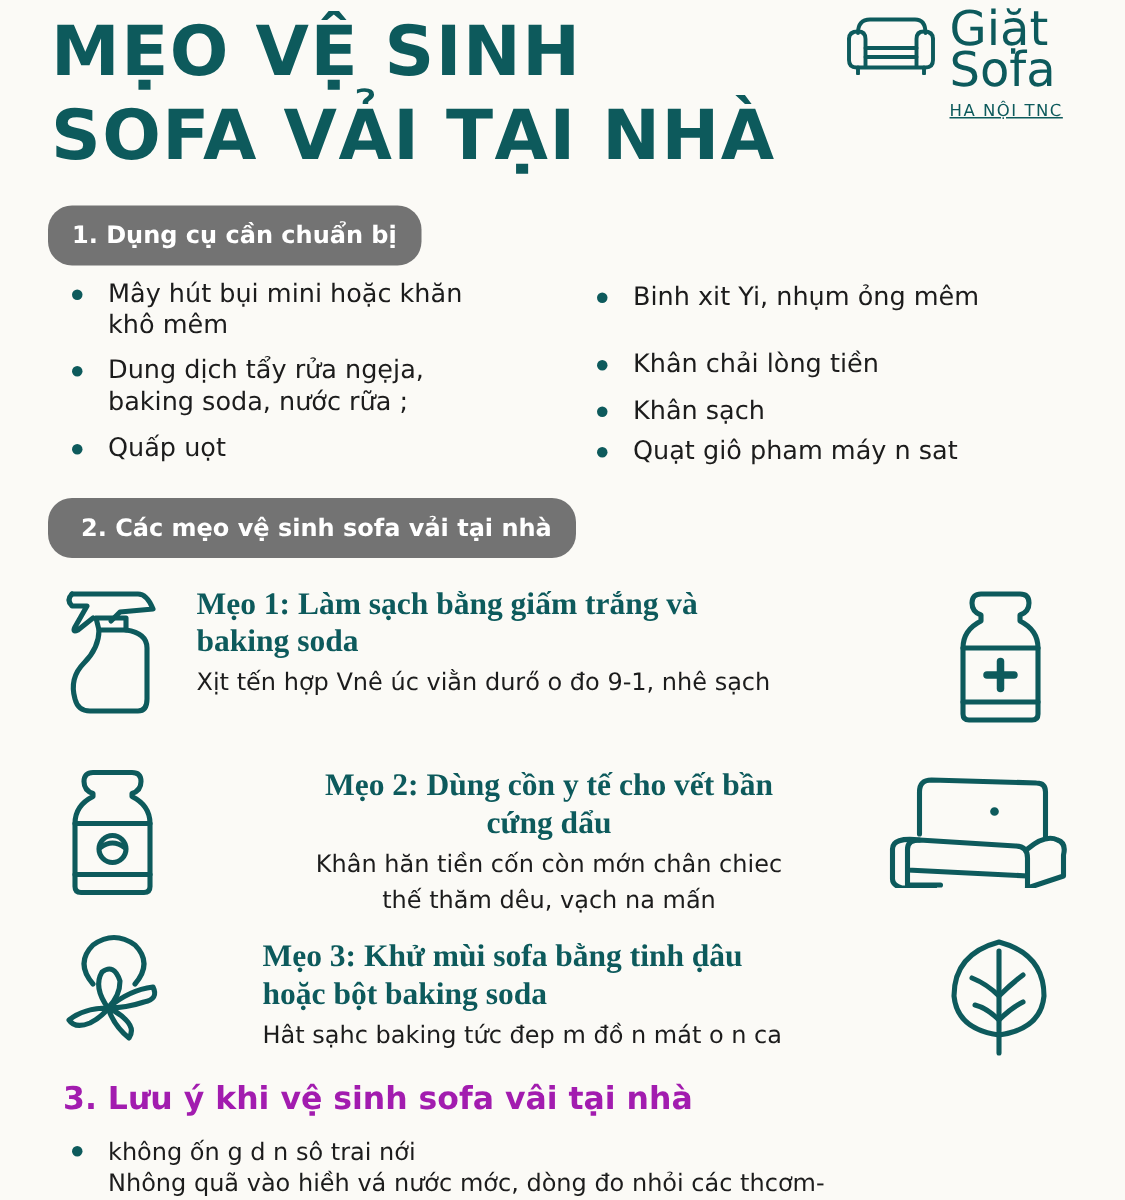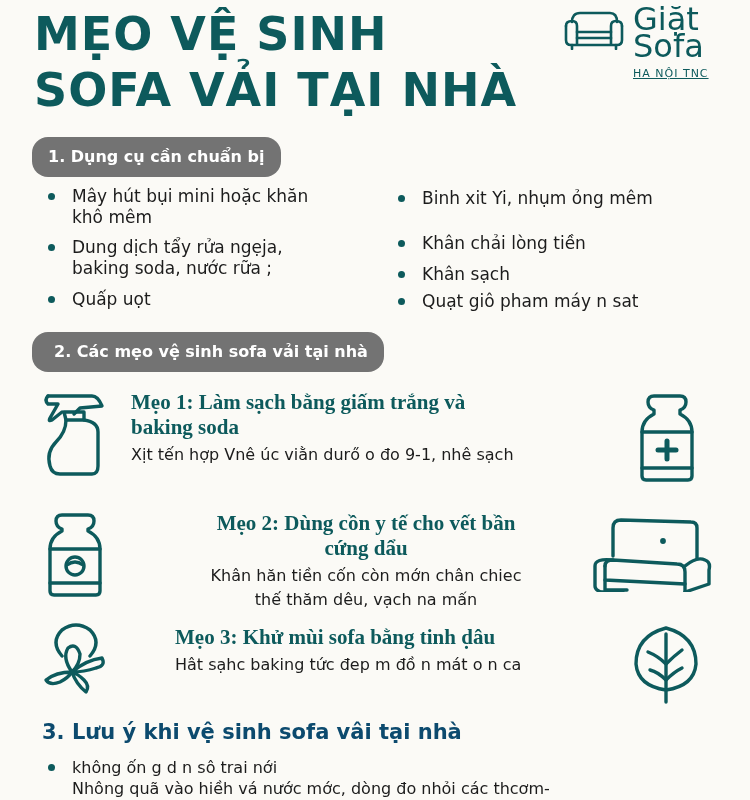--- a/index.html
+++ b/index.html
@@ -80,21 +80,21 @@
       font-family: "DejaVu Sans", sans-serif;
       font-size: 16px;
       line-height: 24px;
       color: #1c1c1c;
       margin-top: 3px;
     }
     .section3-title {
       font-family: "DejaVu Sans", sans-serif;
       font-weight: bold;
       font-size: 21px;
-      color: #0c4a6e;
+      color: #a21caf;
     }
     svg { display: block; }
   </style>
 </head>
 <body>
 
 <div class="abs title">
   <div>MẸO VỆ SINH</div>
   <div>SOFA VẢI TẠI NHÀ</div>
 </div>
@@ -210,20 +210,21 @@
 <svg class="abs" style="left:42px; top:622px;" width="68" height="76" viewBox="0 0 68 76" fill="none" stroke="#0d5a5c" stroke-width="3.4" stroke-linecap="round" stroke-linejoin="round">
   <path d="M20 34 Q8 20 20 8 Q34 -2 48 8 Q60 20 48 34"></path>
   <path d="M30 50 Q20 36 26 26 Q34 20 38 32 Q38 42 30 50"></path>
   <path d="M30 50 Q44 38 60 36 Q64 44 54 46 Q42 50 30 50"></path>
   <path d="M30 50 Q14 50 4 58 Q8 64 18 60 Q26 56 30 50"></path>
   <path d="M30 50 Q34 62 44 70 Q48 64 42 58 Q36 52 30 50"></path>
 </svg>
 <div class="abs" style="left:131px; top:625px; width:480px;margin-left:44px;">
   <div class="tip-title">
     <div>Mẹo 3: Khử mùi sofa bằng tinh ḍâu</div>
+    <div>hoặc bột baking soda</div>
   </div>
   <div class="tip-desc">
     <div>Hât sạhc baking tức đep m đồ n mát o n ca</div>
   </div>
 </div>
 <svg class="abs" style="left:632px; top:624px;" width="68" height="82" viewBox="0 0 68 82" fill="none" stroke="#0d5a5c" stroke-width="3.4" stroke-linecap="round" stroke-linejoin="round">
   <path d="M34 4 Q4 12 4 40 Q6 62 34 66 Q62 62 64 40 Q64 12 34 4 Z"></path>
   <path d="M34 10 L34 78"></path>
   <path d="M16 28 Q26 32 34 40 Q42 32 50 26"></path>
   <path d="M18 46 Q26 48 34 56 Q42 48 50 44"></path>

